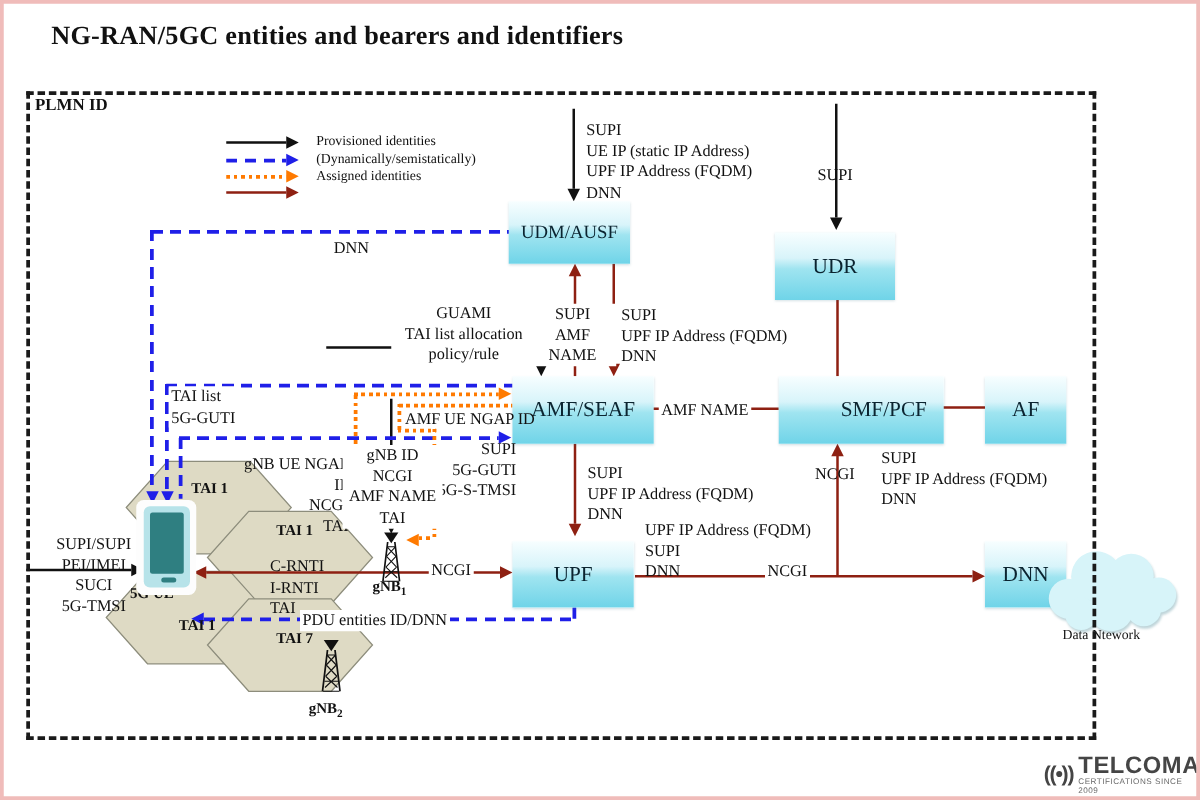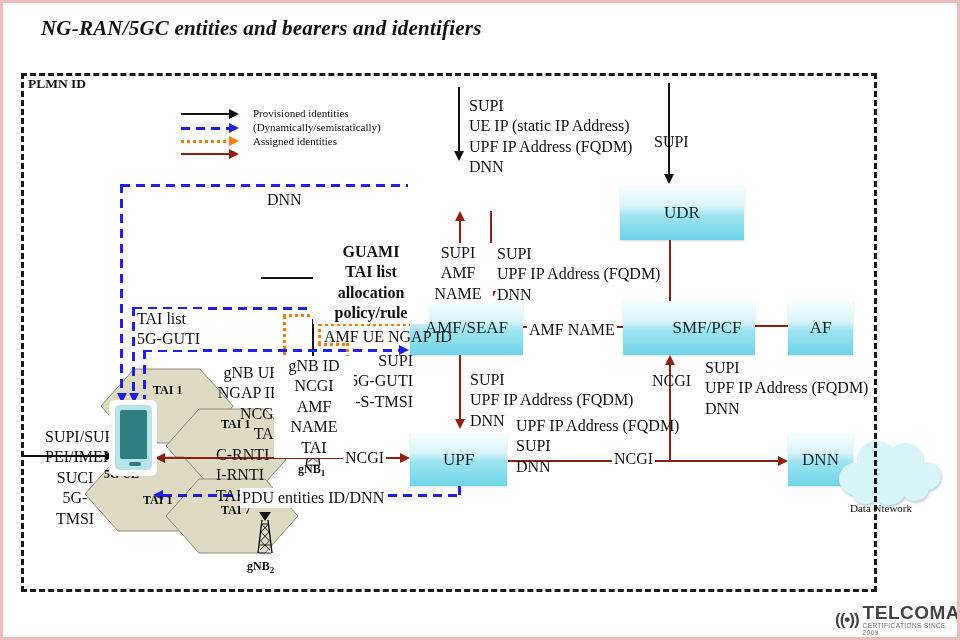--- a/index.html
+++ b/index.html
@@ -3,21 +3,21 @@
 <meta charset="utf-8">
 <style>
   html,body{margin:0;padding:0;background:#fff;}
   .canvas{position:relative;width:960px;height:640px;box-sizing:border-box;
     background:#fff;border:3px solid var(--border_pink,#f0bcba);overflow:hidden;
     font-family:"Liberation Serif", serif;color:#111;}
   .abs{position:absolute;}
   .title{font-size:21px;font-weight:bold;letter-spacing:.2px;z-index:3;}
   .plmn-box{border:3px dashed #1a1a1a;z-index:5;pointer-events:none;}
   .plmn-lbl{font-size:13.5px;font-weight:bold;z-index:6;background:#fff;padding:0 2px;}
-  .lb{position:absolute;font-size:16px;line-height:1.28;white-space:pre-line;z-index:2;}
+  .lb{position:absolute;font-size:13px;line-height:1.28;white-space:pre-line;z-index:2;}
   .ta-r{text-align:right;} .ta-c{text-align:center;} .bg{background:#fff;padding:0 2px;}
   .node{position:absolute;display:flex;align-items:center;justify-content:center;
     z-index:2;font-size:17px;color:#0b2430;
     background:linear-gradient(180deg,#f7feff 0%,#d8f4fa 38%,#9fe4f0 54%,#6fd4e8 100%);
     box-shadow:0 1px 2px rgba(60,120,140,.25);}
   .hl{position:absolute;height:3px;z-index:1;}
   .vl{position:absolute;width:3px;z-index:1;}
   .hl.thin{height:2px;} .vl.thin{width:2px;}
   .sol{background:var(--c);}
   .dsh-h{background:repeating-linear-gradient(90deg,var(--c) 0 9px,transparent 9px 15px);}
@@ -44,21 +44,21 @@
   .logo-icon{font-weight:bold;font-size:17px;letter-spacing:-1px;}
   .logo-name{font-weight:bold;font-size:19px;letter-spacing:.5px;line-height:1;}
   .logo-tag{font-size:6.5px;letter-spacing:.4px;color:#6a6a6a;text-align:left;}
   svg{position:absolute;z-index:1;overflow:visible;}
 </style>
 </head>
 <body>
 
 <div class="canvas">
 
-  <div class="abs title" style="left:38px;top:13px;font-style:italic;">NG-RAN/5GC  entities and bearers and identifiers</div>
+  <div class="abs title" style="left:38px;top:13px;">NG-RAN/5GC  entities and bearers and identifiers</div>
 
   <div class="abs plmn-box" style="left:18px;top:70px;width:850px;height:513px;"></div>
   <div class="abs plmn-lbl" style="left:23px;top:73px;">PLMN ID</div>
 
   <div class="hl sol" style="--c:var(--provisioned);left:178px;top:110px;width:48px;height:2px;"></div>
   <div class="ah r" style="--c:var(--provisioned);left:226px;top:106px;"></div>
   <div class="hl dsh-h" style="--c:var(--dynamic);left:178px;top:124px;width:48px;"></div>
   <div class="ah r" style="--c:var(--dynamic);left:226px;top:120px;"></div>
   <div class="hl dot-h" style="--c:var(--assigned_dotted);left:178px;top:137px;width:48px;"></div>
   <div class="ah r" style="--c:var(--assigned_dotted);left:226px;top:133px;"></div>
@@ -142,34 +142,35 @@
   <div class="vl thin sol" style="--c:var(--assigned_solid);left:666px;top:360px;height:98px;"></div>
   <div class="ah u" style="--c:var(--assigned_solid);left:662px;top:352px;"></div>
 
   <div class="hl thin sol" style="--c:var(--assigned_solid);left:162px;top:454px;width:235px;"></div>
   <div class="ah l" style="--c:var(--assigned_solid);left:152px;top:450px;"></div>
   <div class="ah r" style="--c:var(--assigned_solid);left:397px;top:450px;"></div>
 
   <div class="hl thin sol" style="--c:var(--assigned_solid);left:505px;top:457px;width:270px;"></div>
   <div class="ah r" style="--c:var(--assigned_solid);left:775px;top:453px;"></div>
 
-  <div class="node" style="left:617px;top:183px;width:124px;height:54px;">UDR</div>
+  <div class="node" style="left:404px;top:158px;width:97px;height:50px;font-size:15px;">UDM/AUSF</div>
+  <div class="node" style="left:617px;top:183px;width:96px;height:54px;">UDR</div>
   <div class="node" style="left:407px;top:298px;width:113px;height:54px;">AMF/SEAF</div>
   <div class="node" style="left:620px;top:298px;width:96px;height:54px;padding-left:36px;">SMF/PCF</div>
   <div class="node" style="left:785px;top:298px;width:65px;height:54px;">AF</div>
   <div class="node" style="left:407px;top:430px;width:97px;height:53px;">UPF</div>
   <div class="node" style="left:785px;top:430px;width:65px;height:53px;">DNN</div>
 
   <div class="lb" style="left:466px;top:93px;">SUPI
 UE IP (static IP Address)
 UPF IP Address (FQDM)
 DNN</div>
   <div class="lb" style="left:651px;top:129px;">SUPI</div>
   <div class="lb" style="left:264px;top:187px;">DNN</div>
-  <div class="lb ta-c bg" style="left:310px;top:239px;width:112px;font-weight:bold;">GUAMI
+  <div class="lb ta-c bg" style="left:310px;top:239px;width:112px;">GUAMI
 TAI list allocation
 policy/rule</div>
   <div class="lb ta-c bg" style="left:420px;top:240px;width:66px;">SUPI
 AMF NAME</div>
   <div class="lb" style="left:494px;top:241px;">SUPI
 UPF IP Address (FQDM)
 DNN</div>
   <div class="lb bg" style="left:524px;top:317px;">AMF NAME</div>
   <div class="lb bg" style="left:132px;top:306px;">TAI list
 5G-GUTI</div>

